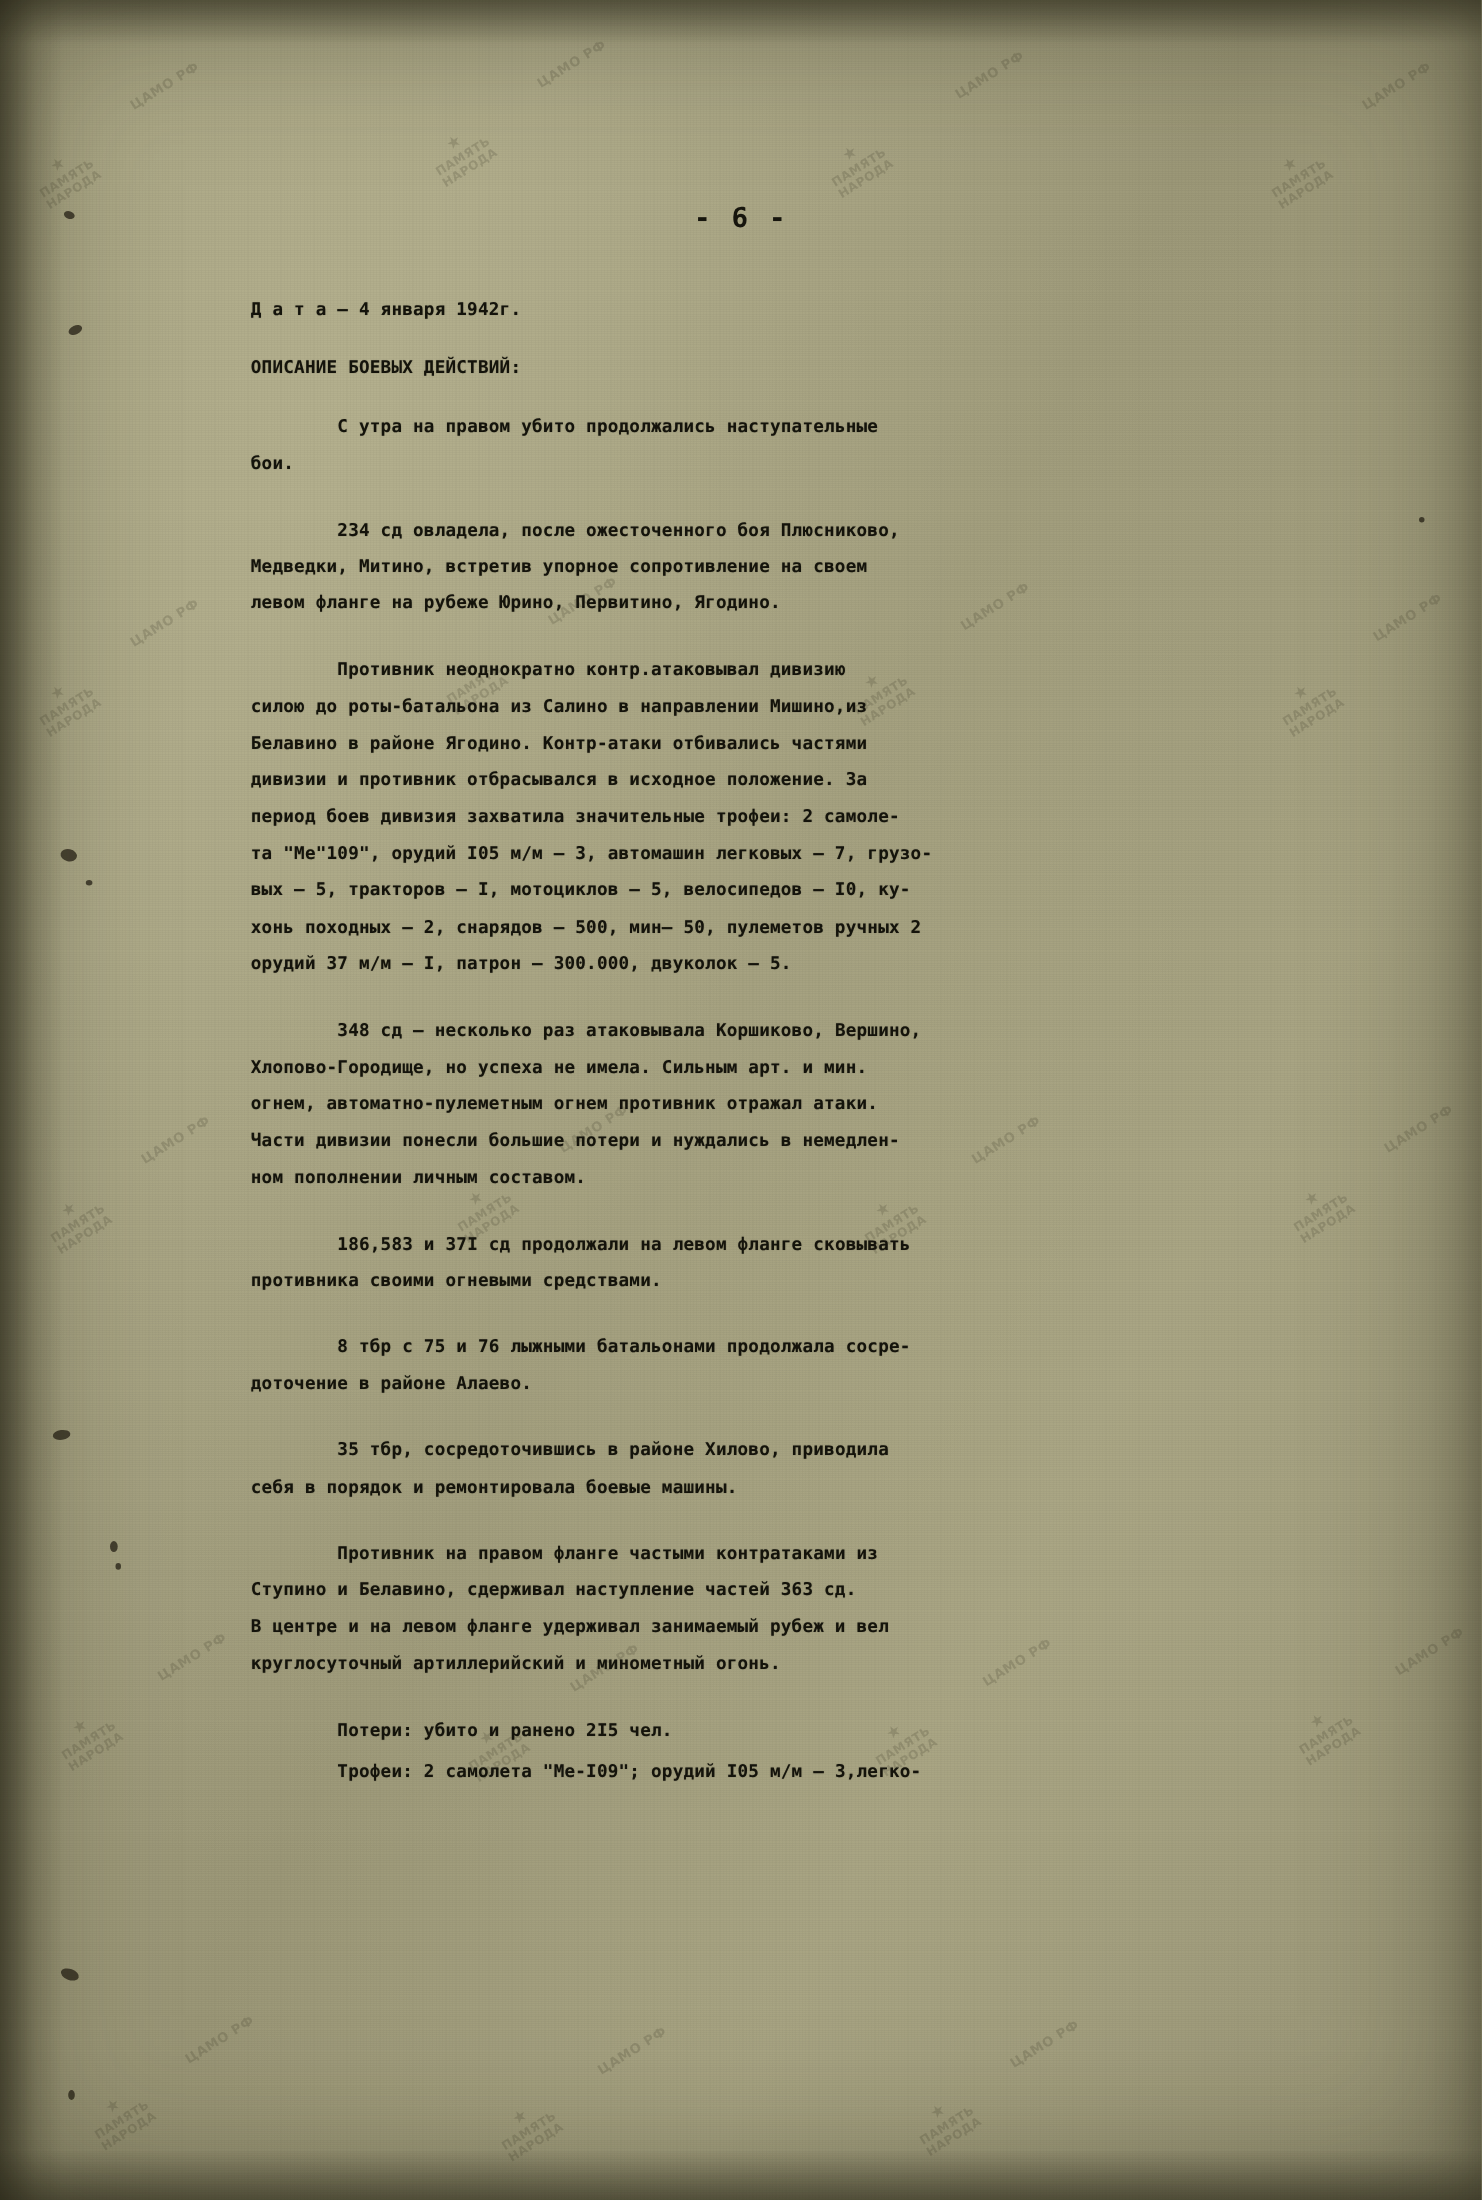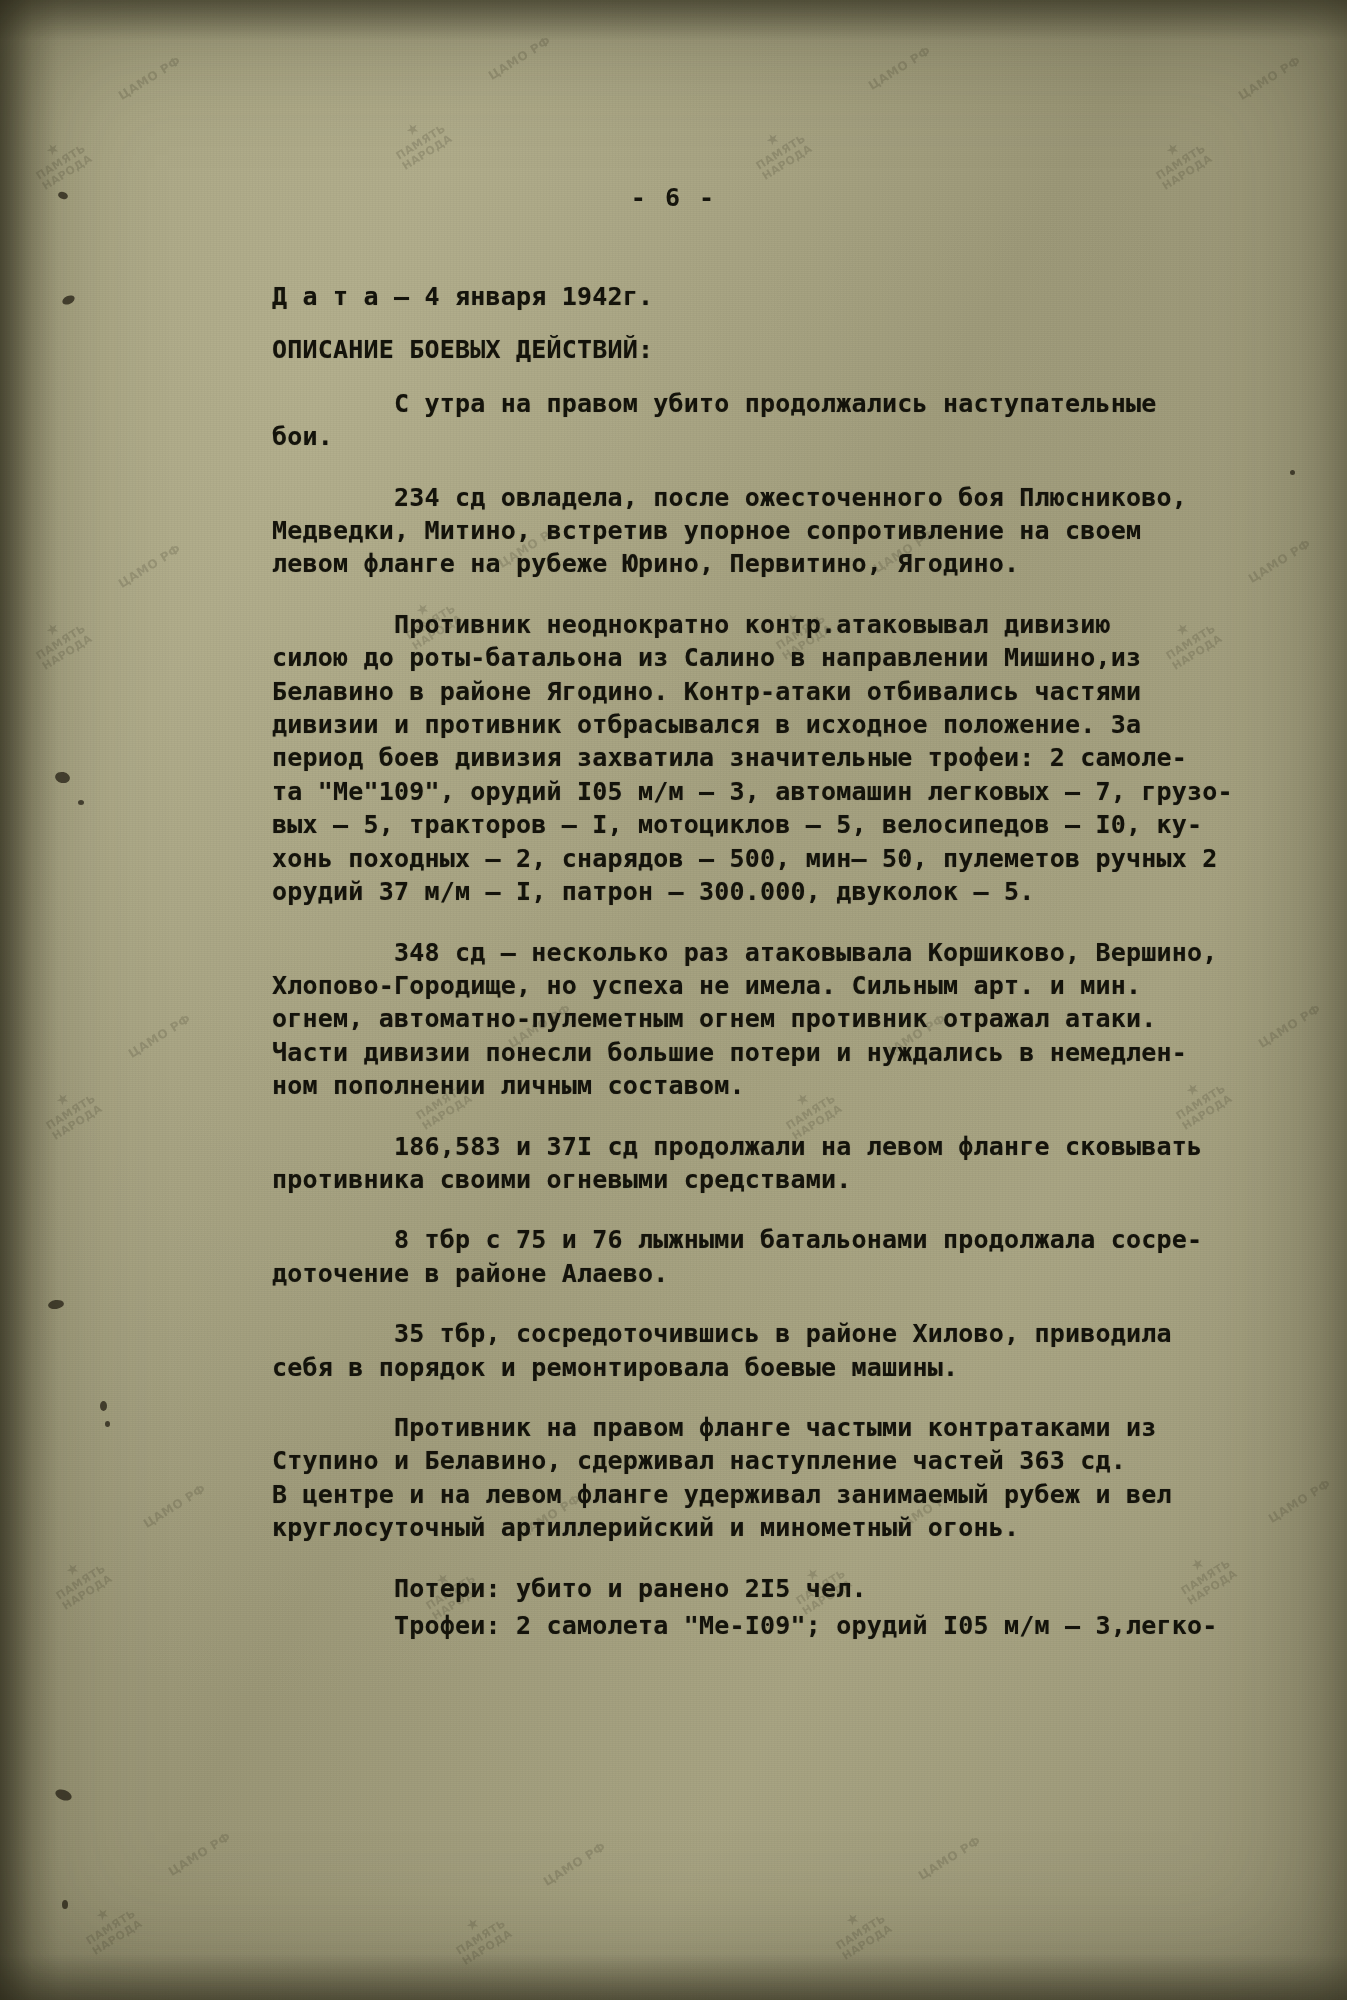--- a/index.html
+++ b/index.html
@@ -114,30 +114,29 @@
     right: 0;
     text-align: center;
     font-size: 25px;
     font-weight: 700;
     letter-spacing: 2px;
     color: #16150d;
   }
 
   .body-text {
     position: absolute;
-    top: 280px;
+    top: 264px;
     left: 228px;
     width: 1060px;
-    font-size: 25px;
+    font-size: 16px;
     line-height: 33.4px;
     font-weight: 700;
     letter-spacing: 0.2px;
     color: #14130b;
     text-shadow: 0 0 1px rgba(20,19,11,0.35);
-    margin-left: 44px;
   }
   .para {
     margin: 0 0 22px 0;
     white-space: pre-wrap;
   }
   .para.tight { margin-bottom: 20px; }
   .para.loose { margin-bottom: 27px; }
   .para.no-gap { margin-bottom: 4px; }
 </style>
 </head>

